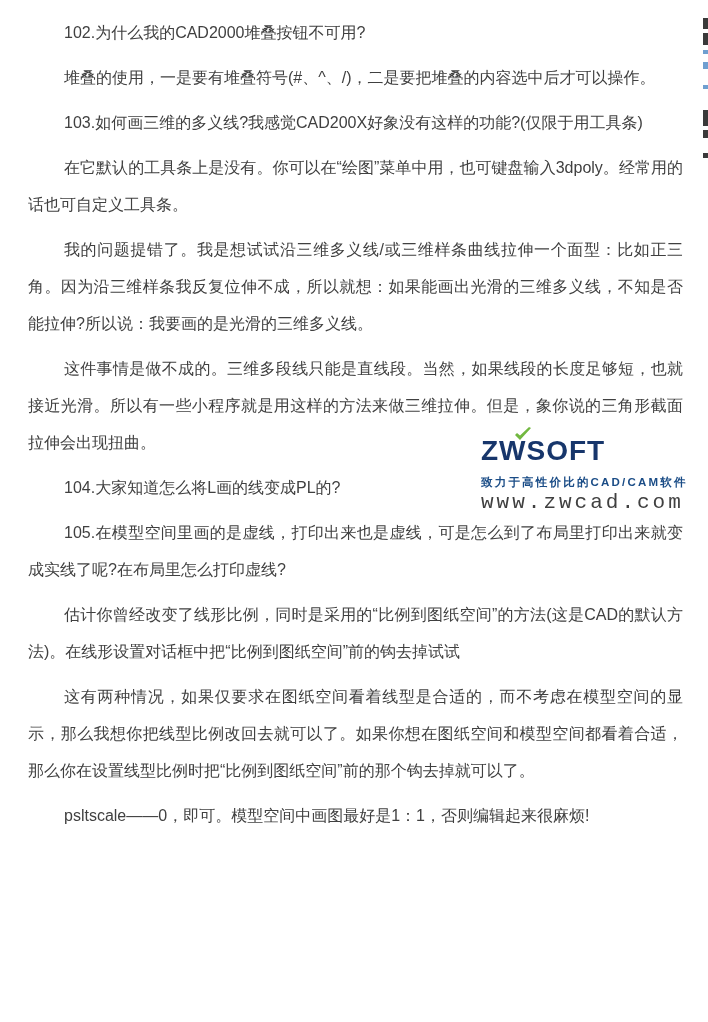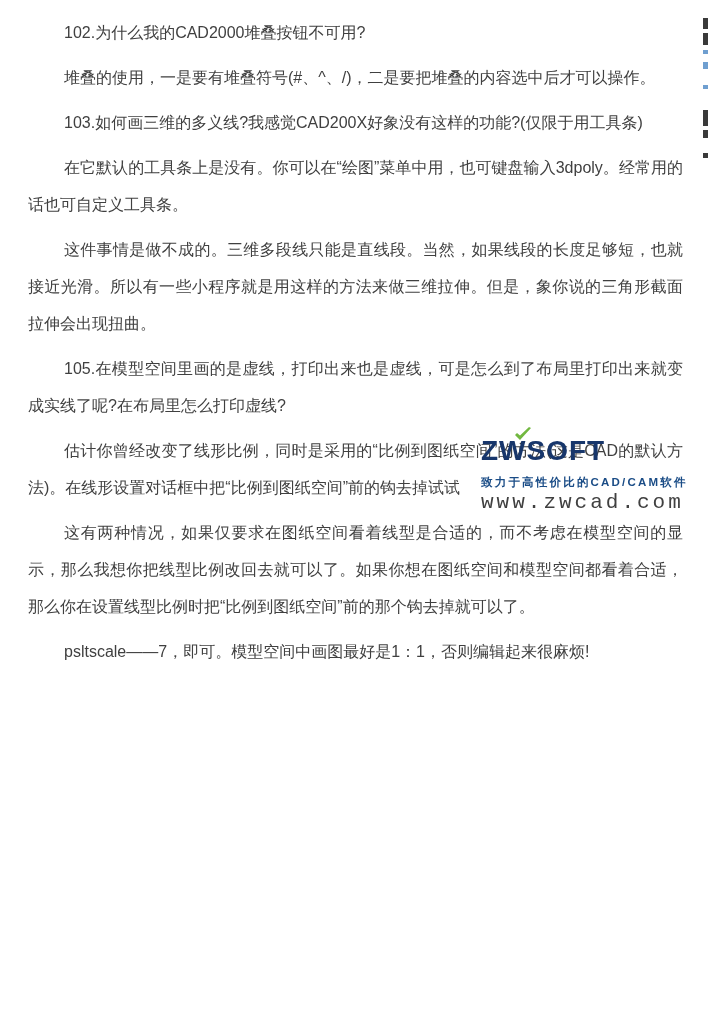--- a/index.html
+++ b/index.html
@@ -69,25 +69,27 @@
 </head>
 <body>
 
 <div class="page">
 
   <div class="content">
     <p>102.为什么我的CAD2000堆叠按钮不可用?</p>
     <p>堆叠的使用，一是要有堆叠符号(#、^、/)，二是要把堆叠的内容选中后才可以操作。</p>
     <p>103.如何画三维的多义线?我感觉CAD200X好象没有这样的功能?(仅限于用工具条)</p>
     <p>在它默认的工具条上是没有。你可以在“绘图”菜单中用，也可键盘输入3dpoly。经常用的话也可自定义工具条。</p>
+    <p>我的问题提错了。我是想试试沿三维多义线/或三维样条曲线拉伸一个面型：比如正三角。因为沿三维样条我反复位伸不成，所以就想：如果能画出光滑的三维多义线，不知是否能拉伸?所以说：我要画的是光滑的三维多义线。</p>
     <p>这件事情是做不成的。三维多段线只能是直线段。当然，如果线段的长度足够短，也就接近光滑。所以有一些小程序就是用这样的方法来做三维拉伸。但是，象你说的三角形截面拉伸会出现扭曲。</p>
+    <p>104.大家知道怎么将L画的线变成PL的?</p>
     <p>105.在模型空间里画的是虚线，打印出来也是虚线，可是怎么到了布局里打印出来就变成实线了呢?在布局里怎么打印虚线?</p>
     <p>估计你曾经改变了线形比例，同时是采用的“比例到图纸空间”的方法(这是CAD的默认方法)。在线形设置对话框中把“比例到图纸空间”前的钩去掉试试</p>
     <p>这有两种情况，如果仅要求在图纸空间看着线型是合适的，而不考虑在模型空间的显示，那么我想你把线型比例改回去就可以了。如果你想在图纸空间和模型空间都看着合适，那么你在设置线型比例时把“比例到图纸空间”前的那个钩去掉就可以了。</p>
-    <p>psltscale——7，即可。模型空间中画图最好是1：1，否则编辑起来很麻烦!</p>
+    <p>psltscale——0，即可。模型空间中画图最好是1：1，否则编辑起来很麻烦!</p>
   </div>
 
   <div class="logo">
     <div class="logo-brand-row">
       <span>ZWSOFT</span>
       <svg class="logo-check" viewBox="0 0 18 14">
         <path d="M1 8 L6 13 L17 1 L15 0 L6 8.5 L3 6 Z" fill="#72b840"></path>
       </svg>
     </div>
     <div class="logo-tagline">致力于高性价比的CAD/CAM软件</div>

